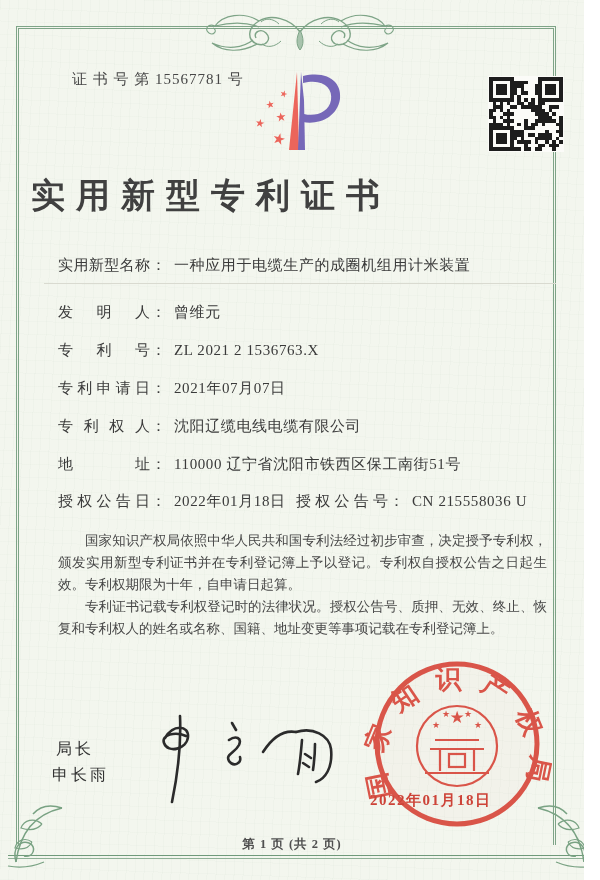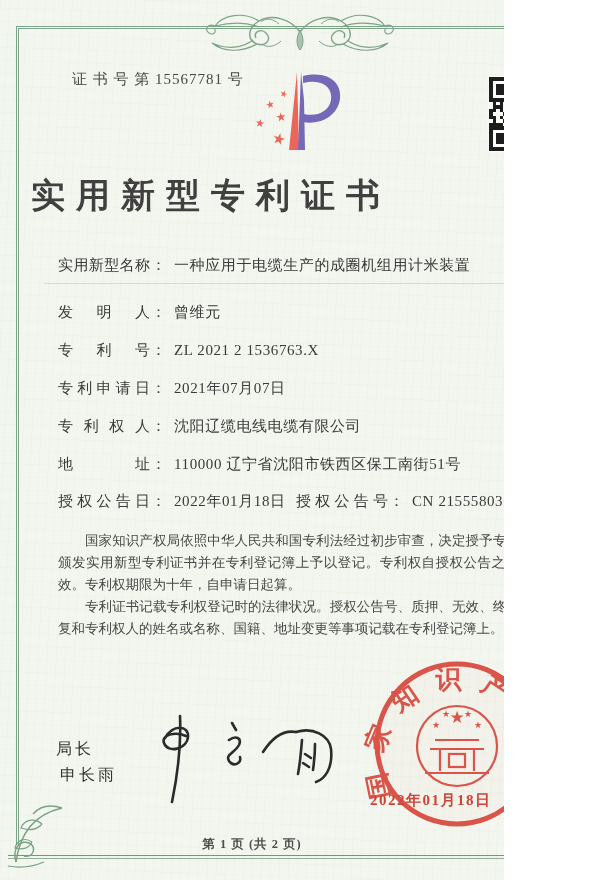--- a/index.html
+++ b/index.html
@@ -1,17 +1,17 @@
 <!DOCTYPE html>
 <html><head>
 <meta charset="utf-8">
 <style>
   html,body{margin:0;padding:0;}
   body{width:600px;height:880px;font-family:"Liberation Serif","DejaVu Serif",serif;}
-  .cert{position:relative;width:504px;height:880px;background:#f3f6ee;overflow:hidden;}
+  .cert{position:relative;width:560px;height:880px;background:#f3f6ee;overflow:hidden;padding-left:24px;}
   .cert::before{content:"";position:absolute;inset:0;pointer-events:none;
     background:
       repeating-linear-gradient(93deg, rgba(140,170,145,0.045) 0 1px, transparent 1px 9px),
       repeating-linear-gradient(2deg, rgba(140,170,145,0.035) 0 1px, transparent 1px 13px);}
   .frame{position:absolute;left:16px;top:26px;width:534px;height:816px;
     border:3px double #7ea487;border-bottom:none;}
   .bottom-line{position:absolute;left:8px;top:855px;width:584px;height:2px;
     border-top:1px solid #6f9a7a;border-bottom:1px solid #8fb096;}
   .cert-no{position:absolute;left:72px;top:70px;font-size:15px;color:#474747;letter-spacing:1px;}
   .logo{position:absolute;left:248px;top:66px;}
@@ -23,21 +23,21 @@
     font-size:34px;font-weight:bold;color:#404040;letter-spacing:11px;line-height:1.1;margin-left:31px;}
   .frow{position:absolute;left:58px;font-size:15px;color:#3a3a3a;white-space:nowrap;}
   .flabel{display:inline-block;width:92px;text-align:justify;text-align-last:justify;vertical-align:bottom;}
   .colon{display:inline-block;margin:0 8px 0 1px;}
   .fvalue{letter-spacing:0.6px;font-family:Liberation Serif, serif;}
   .rule{position:absolute;left:44px;top:283px;width:512px;height:1px;background:#d9dad0;}
   .paras{position:absolute;left:58px;top:530px;width:489px;font-size:13.5px;line-height:1.63;
     color:#474747;text-align:justify;}
   .paras p{margin:0;text-indent:2em;}
   .sig-title{position:absolute;left:56px;top:739px;font-size:16px;color:#333;letter-spacing:3px;}
-  .sig-name{position:absolute;left:60px;top:765px;font-size:16px;color:#333;letter-spacing:3px;}
+  .sig-name{position:absolute;left:52px;top:765px;font-size:16px;color:#333;letter-spacing:3px;}
   .signature{position:absolute;left:135px;top:710px;}
   .seal{position:absolute;left:362px;top:656px;opacity:0.93;}
   .seal-date{position:absolute;left:370px;top:791px;font-size:15px;font-weight:bold;
     color:#cd4338;letter-spacing:1.5px;}
   .footer{position:absolute;left:0;top:836px;width:100%;text-align:center;
     font-size:12.5px;color:#4f4f4f;letter-spacing:1px;font-weight:bold;}
   .orn-top{position:absolute;left:195px;top:8px;}
   .orn-bl{position:absolute;left:4px;top:804px;}
   .orn-br{position:absolute;left:534px;top:804px;transform:scaleX(-1);}
 </style>

